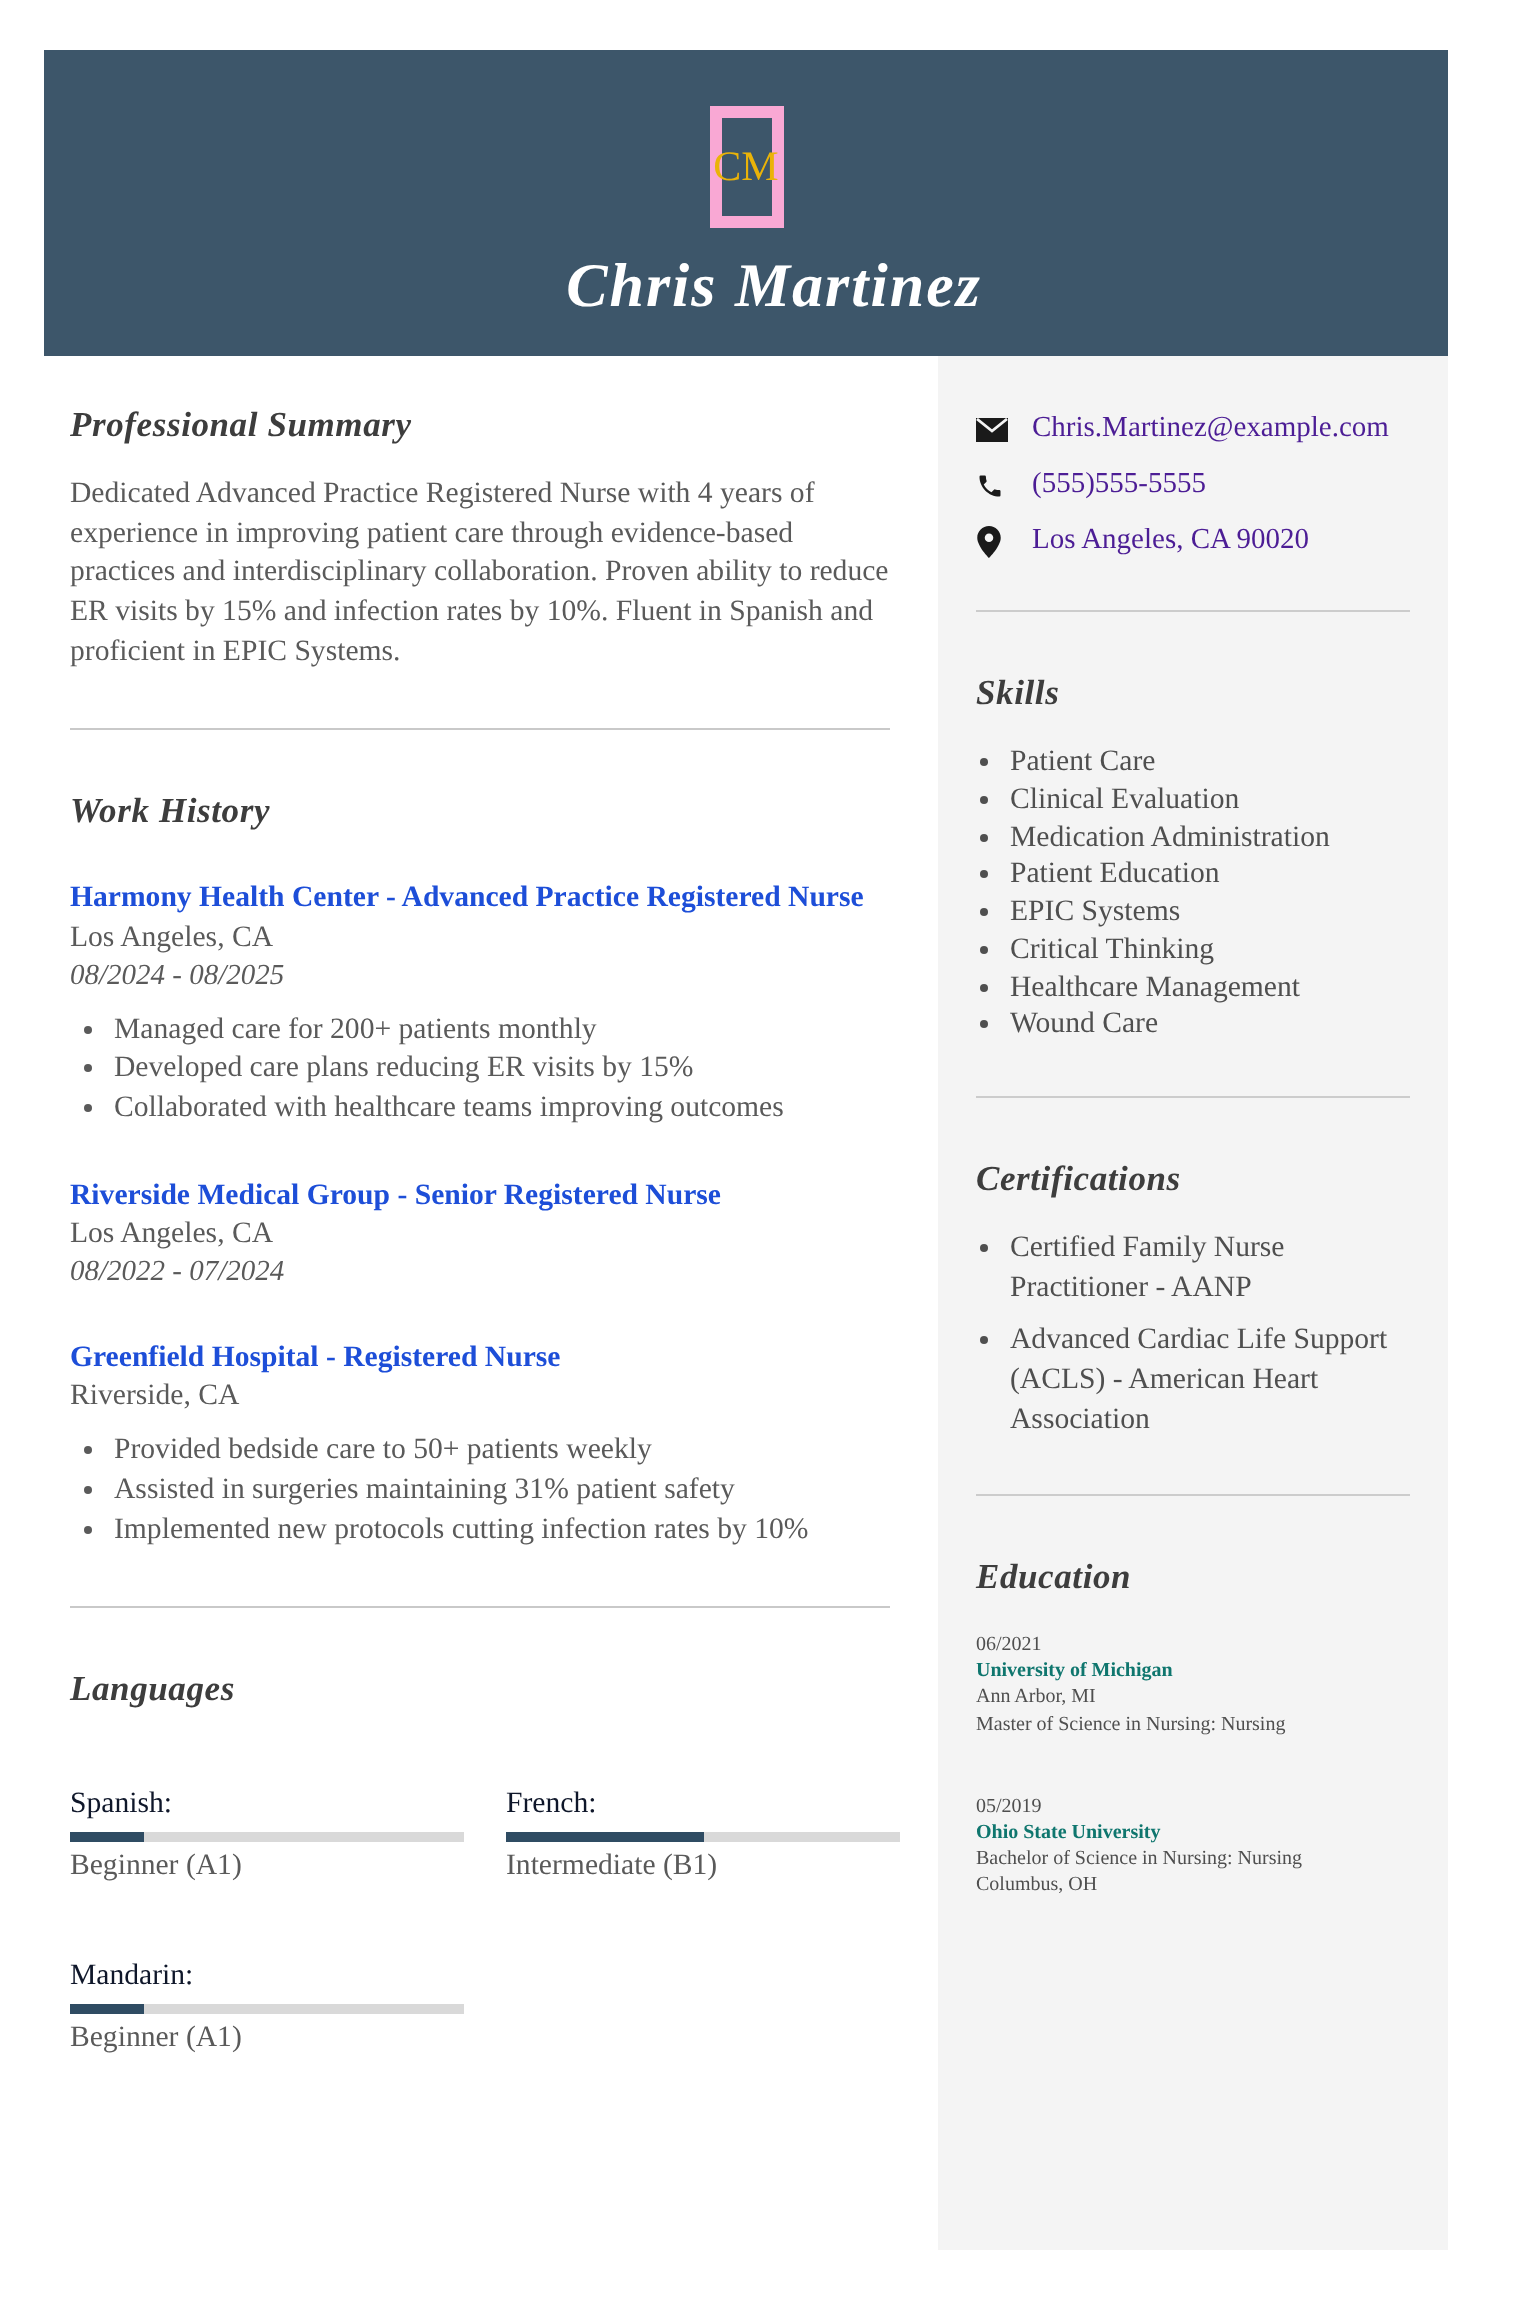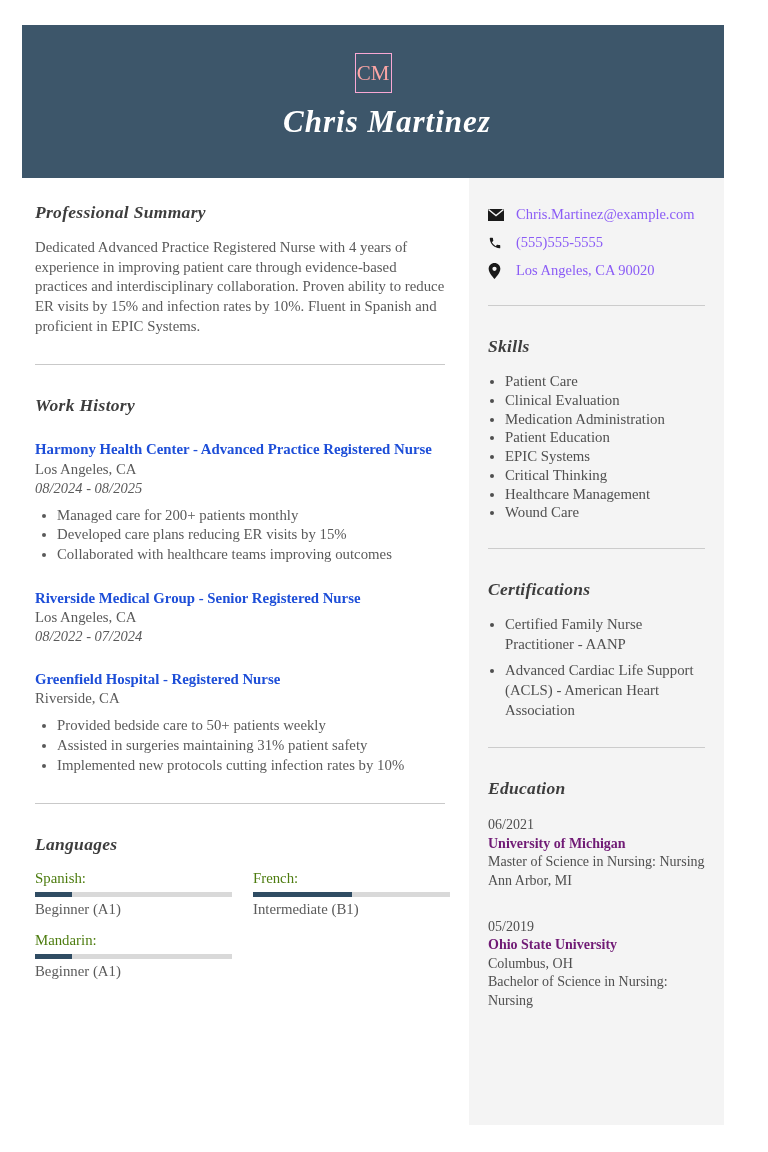--- a/index.html
+++ b/index.html
@@ -10,24 +10,24 @@
     font-family: "Liberation Serif", "DejaVu Serif", serif;
   }
   .page { position: relative; width: 768px; height: 1152px; background: #ffffff; overflow: hidden; }
 
   
   .banner {
     position: absolute; left: 22px; top: 25px; width: 702px; height: 153px;
     background: #3d566a; text-align: center;
   }
   .monogram {
-    width: 37px; height: 40px; margin: 28px auto 0;
-    border: 1px solid #f9a8d4;
+    width: 37px; height: 61px; margin: 28px auto 0;
+    border: 6px solid #f9a8d4;
     display: flex; align-items: center; justify-content: center;
-    color: #fca5a5; font-size: 21px;
+    color: #eab308; font-size: 21px;
   }
   .name {
     margin-top: 11px; color: #ffffff;
     font-size: 31px; font-weight: bold; font-style: italic; letter-spacing: 1px; padding-left: 28px;
   }
 
   
   .columns {
     position: absolute; left: 22px; top: 178px; width: 702px; height: 947px;
     display: flex; overflow: hidden;
@@ -48,38 +48,38 @@
 
   .job { margin-top: 24px; }
   .job-title { font-size: 14.8px; font-weight: bold; color: #1d4ed8; line-height: 1.3; }
   .job-location { font-size: 14.8px; color: #5a5a5a; line-height: 1.3; }
   .job-dates { font-size: 14.5px; font-style: italic; color: #5a5a5a; line-height: 1.3; }
   ul.bullets { margin: 8px 0 0 0; padding-left: 22px; }
   ul.bullets li { font-size: 14.8px; color: #5a5a5a; line-height: 1.33; }
 
   .lang-grid { display: grid; grid-template-columns: 218px 197px; margin-top: 15px; }
   .lang-item { width: 197px; margin-bottom: 14px; }
-  .lang-label { font-size: 14.8px; color: #4d7c0f; }
+  .lang-label { font-size: 14.8px; color: #0f172a; margin-top: 24px; }
   .lang-track { width: 197px; height: 5px; background: #d9d9d9; margin: 5px 0 4px; }
   .lang-fill { height: 100%; background: #2f4c63; }
   .lang-level { font-size: 14.8px; color: #5a5a5a; }
 
   
   .contact-row { display: flex; align-items: center; margin-bottom: 11px; }
   .contact-icon { width: 16px; height: 16px; margin-right: 12px; flex: 0 0 16px; display: flex; align-items: center; }
   .contact-icon svg { display: block; }
-  .contact-text { font-size: 14.5px; color: #8b5cf6; }
+  .contact-text { font-size: 14.5px; color: #4c1d95; }
 
   ul.side-list { margin: 15px 0 0 0; padding-left: 17px; }
   ul.side-list li { font-size: 14.8px; color: #4f4f4f; line-height: 1.27; }
   ul.cert-list li { margin-bottom: 6px; line-height: 1.35; }
 
-  .edu-item { margin-top: 17px; font-size: 14px; color: #4f4f4f; line-height: 1.32; }
+  .edu-item { margin-top: 17px; font-size: 10px; color: #4f4f4f; line-height: 1.32; }
   .edu-item + .edu-item { margin-top: 28px; }
-  .edu-school { font-weight: bold; color: #701a75; }
+  .edu-school { font-weight: bold; color: #0f766e; }
 </style>
 </head>
 <body>
 
 <div class="page">
 
   <div class="banner">
     <div class="monogram">
       <span>CM</span>
     </div>
@@ -204,26 +204,26 @@
         <li>Advanced Cardiac Life Support (ACLS) - American Heart Association</li>
       </ul>
 
       <hr class="divider">
 
       <h2 class="section-heading after-divider">Education</h2>
 
       <div class="edu-item">
         <div>06/2021</div>
         <div class="edu-school">University of Michigan</div>
+        <div>Ann Arbor, MI</div>
         <div>Master of Science in Nursing: Nursing</div>
-        <div>Ann Arbor, MI</div>
       </div>
 
       <div class="edu-item">
         <div>05/2019</div>
         <div class="edu-school">Ohio State University</div>
+        <div>Bachelor of Science in Nursing: Nursing</div>
         <div>Columbus, OH</div>
-        <div>Bachelor of Science in Nursing: Nursing</div>
       </div>
 
     </div>
   </div>
 </div>
 
 </body></html>

